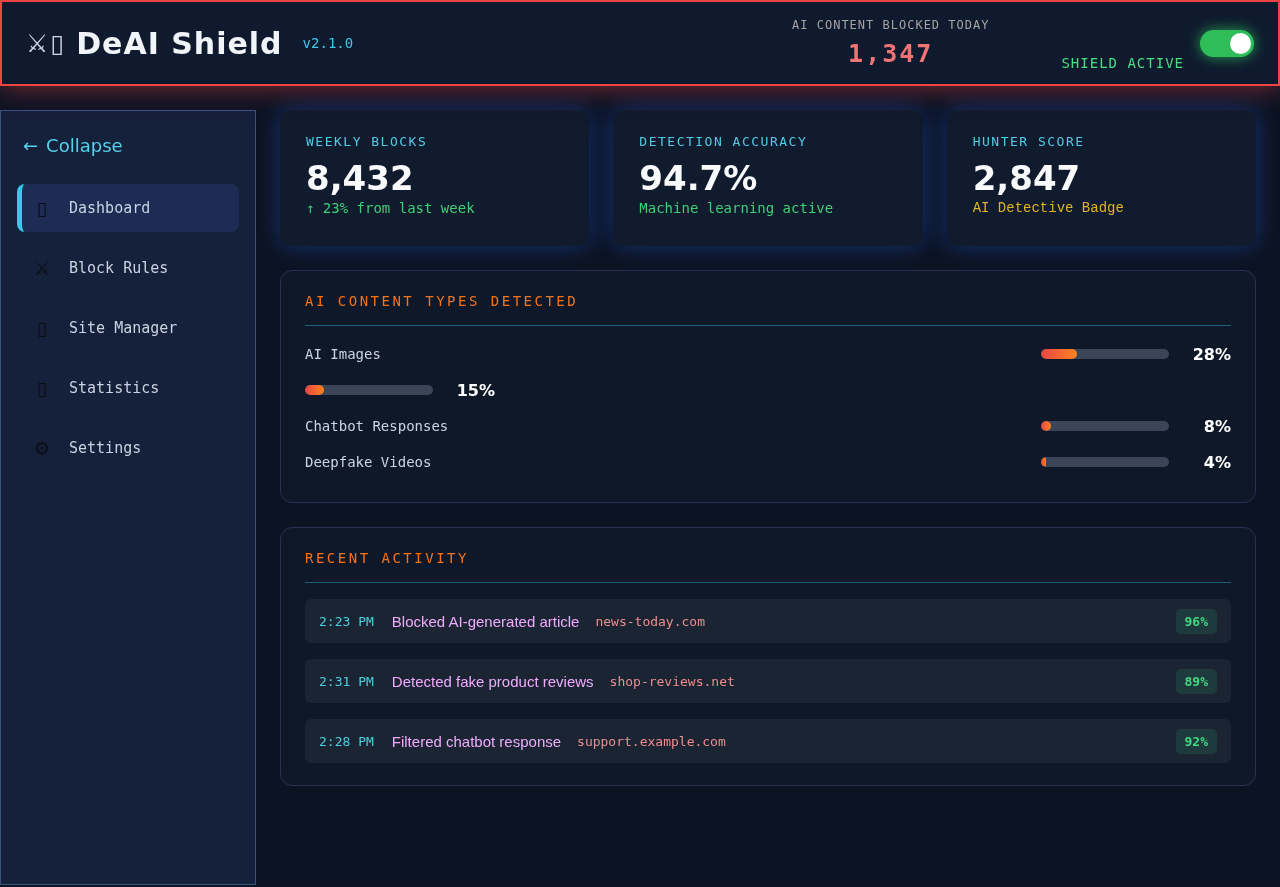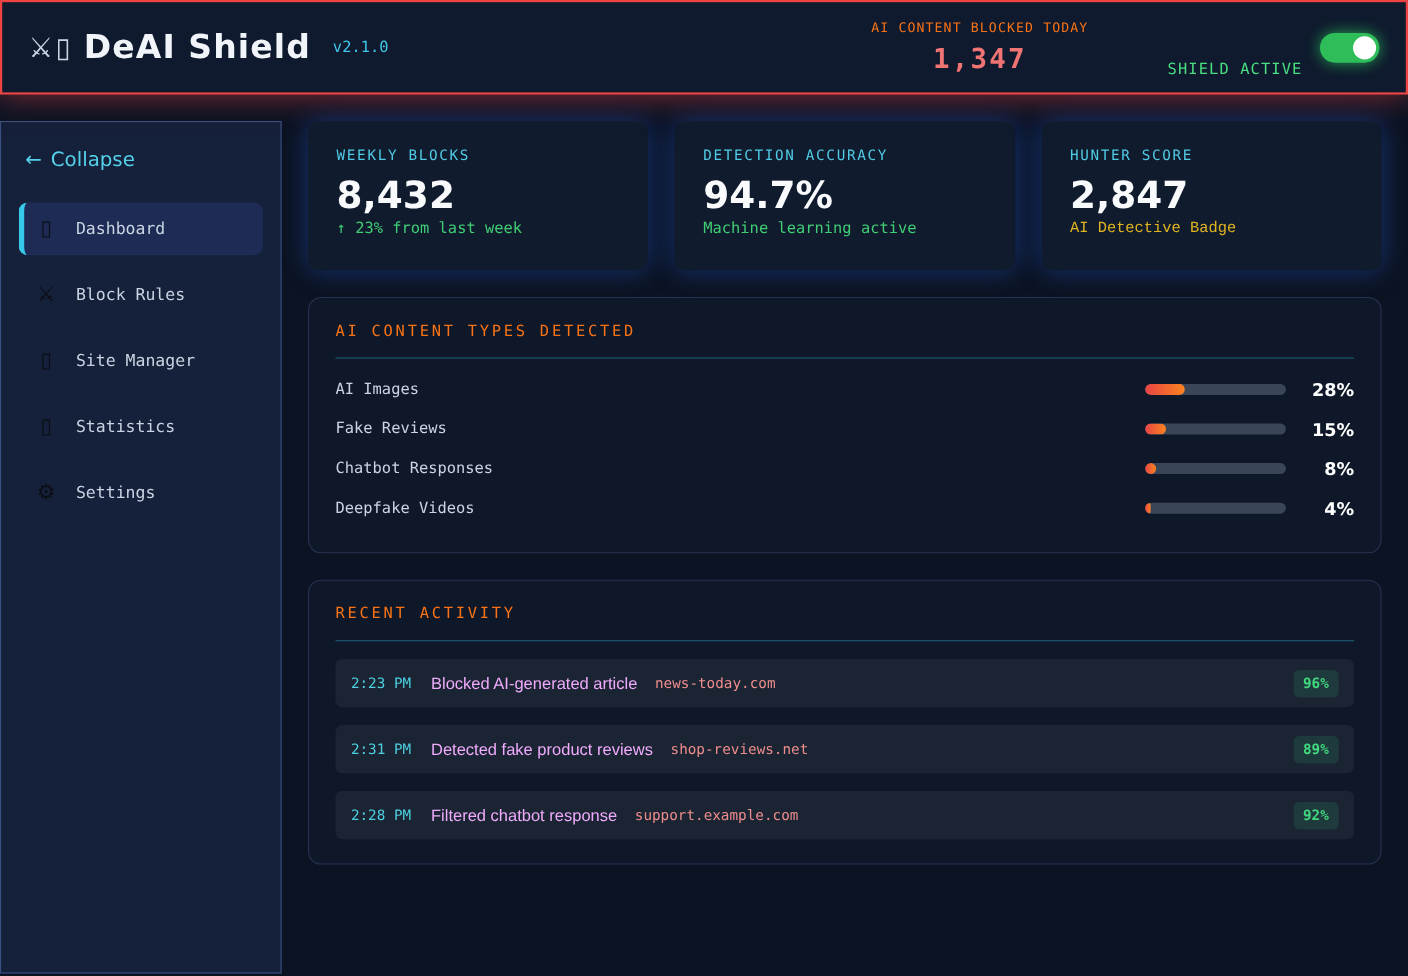--- a/index.html
+++ b/index.html
@@ -24,21 +24,21 @@
   .logo-group { display:flex; align-items:center; gap:14px; }
   .logo {
     font-family:"DejaVu Sans","Liberation Sans",sans-serif;
     font-weight:800; font-size:30px; letter-spacing:1px;
     color:#f1f5f9; display:flex; align-items:center; gap:10px;
   }
   .logo-icon { font-size:25px; font-weight:400; color:#ccd4e2; letter-spacing:2px; }
   .version { color:#3fc6ea; font-size:14px; margin-left:6px; }
   .header-spacer { flex:1; }
   .blocked-stat { text-align:center; margin-right:72px; }
-  .blocked-label { font-size:12px; color:#f97316; letter-spacing:1px; }
+  .blocked-label { font-size:12px; color:#a3a3a3; letter-spacing:1px; }
   .blocked-count { font-size:25px; font-weight:700; color:#f07474; letter-spacing:2px; margin-top:7px; }
   .shield-group { display:flex; align-items:center; gap:16px; }
   .shield-label { font-size:14px; color:#4ade80; letter-spacing:1px;margin-top:40px; }
   .toggle {
     width:54px; height:27px; border-radius:14px;
     background:#2ebd59;
     box-shadow:0 0 14px rgba(46,204,94,.75);
     position:relative; cursor:pointer;
   }
   .toggle-knob {
@@ -225,21 +225,20 @@
       <div class="divider"></div>
 
       <div class="ct-row">
         <span class="ct-label">AI Images</span>
         <div class="ct-track">
           <div class="ct-fill" style="width: 28%;"></div>
         </div>
         <span class="ct-pct">28%</span>
       </div>
       <div class="ct-row">
-        <span class="ct-label">Fake Reviews</span>
         <div class="ct-track">
           <div class="ct-fill" style="width: 15%;"></div>
         </div>
         <span class="ct-pct">15%</span>
       </div>
       <div class="ct-row">
         <span class="ct-label">Chatbot Responses</span>
         <div class="ct-track">
           <div class="ct-fill" style="width: 8%;"></div>
         </div>

